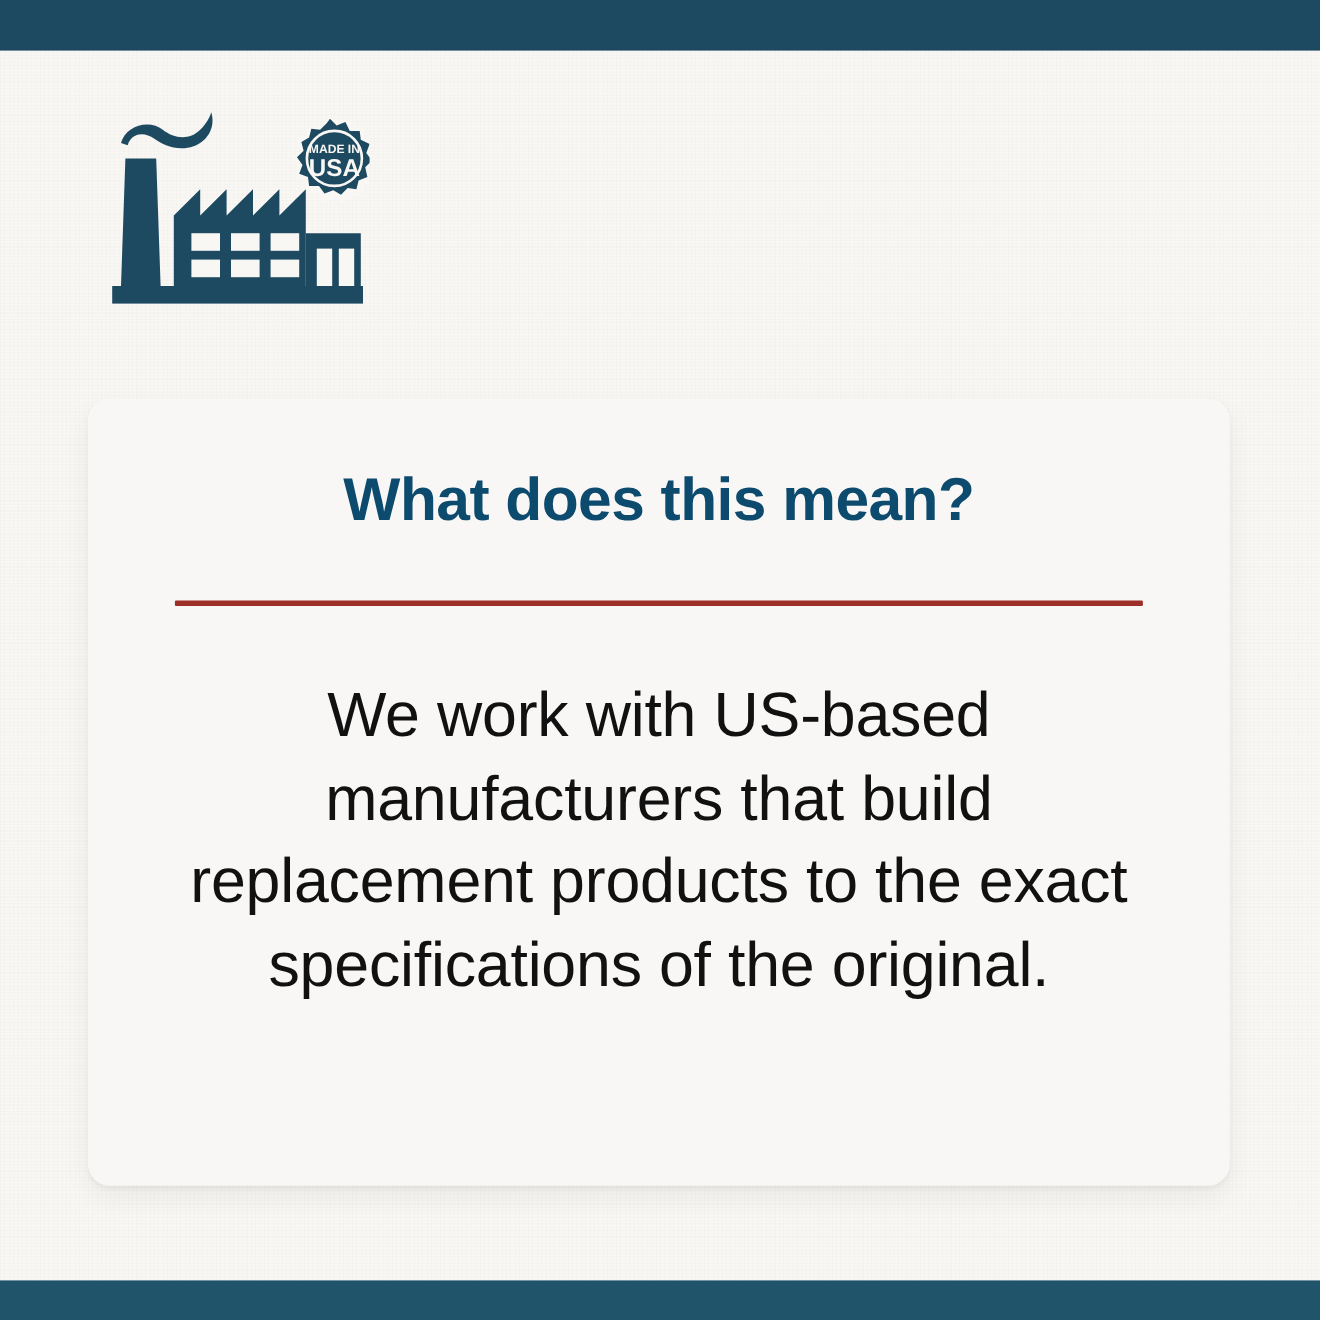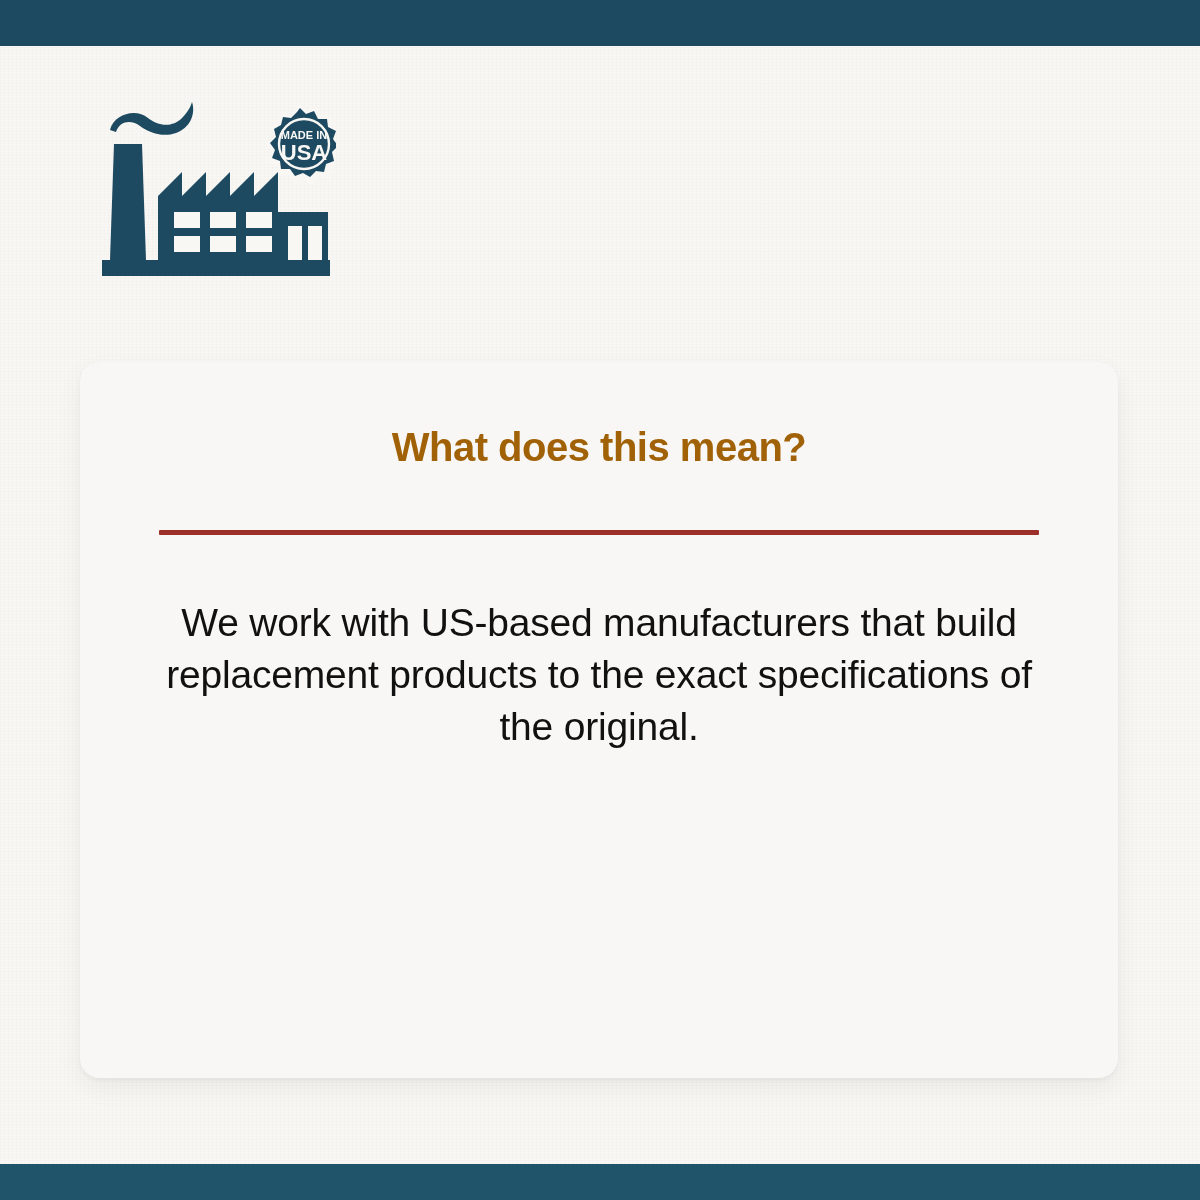--- a/index.html
+++ b/index.html
@@ -88,42 +88,42 @@
     border-radius: 20px;
     box-shadow:
       0 2px 5px rgba(0,0,0,0.045),
       0 10px 26px rgba(0,0,0,0.055);
     box-sizing: border-box;
     padding: 58px 72px 40px 72px;
   }
 
   .card-heading {
     text-align: center;
-    color: #a16207;
+    color: #0c4a6e;
     font-family: "Liberation Sans Narrow", "Liberation Sans", "DejaVu Sans", sans-serif;
     font-weight: bold;
-    font-size: 40px;
+    font-size: 55px;
     line-height: 1.05;
     letter-spacing: -0.5px;
     margin: 6px 0 0 0;
   }
 
   .divider {
     width: 880px;
     height: 5px;
     background: #9c3028;
     margin: 62px auto 0 auto;
     border-radius: 1px;
   }
 
   .body-text {
     text-align: center;
     color: #111111;
     font-family: "Liberation Sans Narrow", "Liberation Sans", "DejaVu Sans", sans-serif;
-    font-size: 39px;
+    font-size: 57px;
     line-height: 1.33;
     letter-spacing: -0.2px;
     margin: 0 auto;
     max-width: 870px;
   }
   .para-1 { margin-top: 62px; }
   .para-2 { margin-top: 108px; }
 </style>
 </head>
 <body>

